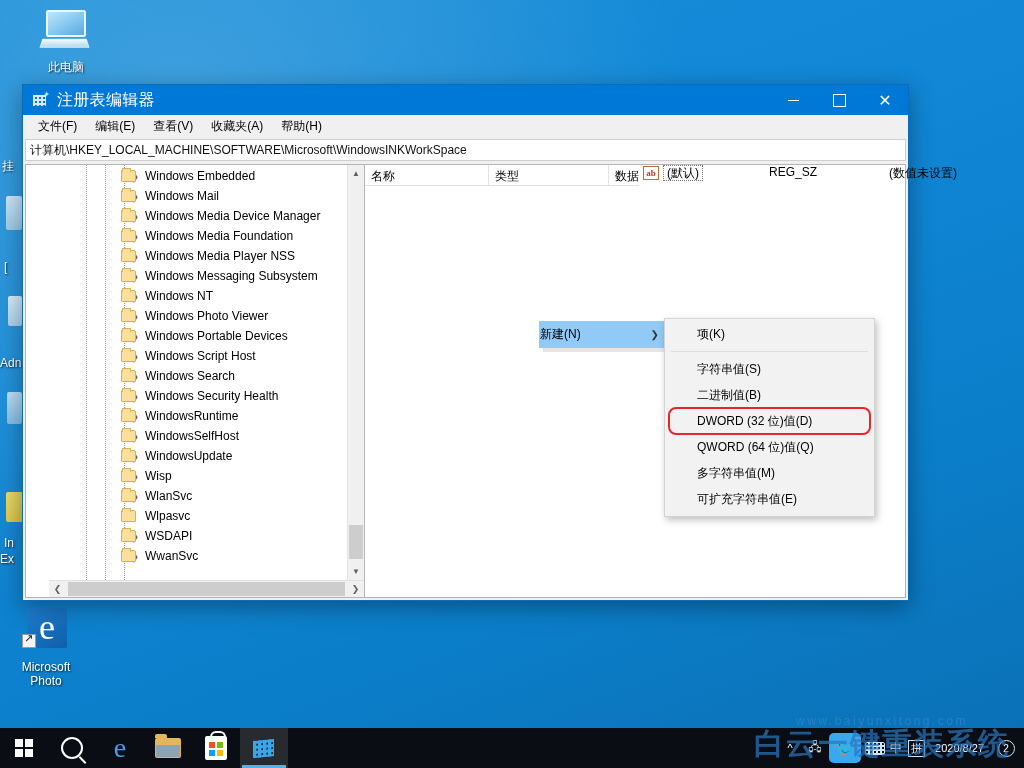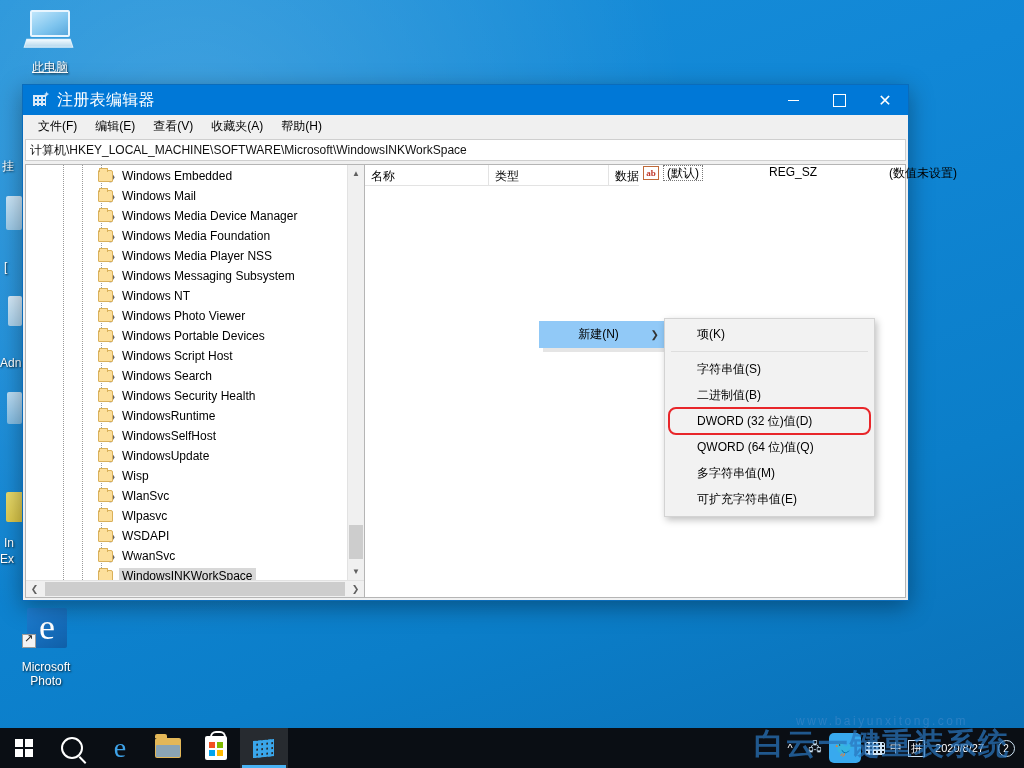--- a/index.html
+++ b/index.html
@@ -210,20 +210,21 @@
 
   
   .treepane {
     width: 340px;
     background: #fff;
     border: 1px solid #b5b5b5;
     display: flex; flex-direction: column;
     position: relative;
     flex: 0 0 auto;
     min-height: 0;
+    padding-left: 23px;
   }
   .tree-scroll-area {
     flex: 1 1 auto;
     display: flex;
     min-height: 0;
     overflow: hidden;
   }
   .tree-list {
     flex: 1 1 auto;
     overflow: hidden;
@@ -369,21 +370,21 @@
   .ctx-parent {
     position: absolute;
     left: 539px; top: 321px;
     width: 129px; height: 27px;
     background: #91c9f7;
     border: 1px solid #91c9f7;
     display: flex; align-items: center;
     font-size: 12px; color: #000;
     z-index: 20;
   }
-  .ctx-parent .lbl { flex: 1 1 auto; text-align: center; padding-right: 10px;}
+  .ctx-parent .lbl { flex: 1 1 auto; text-align: left; padding-right: 10px;}
   .ctx-parent .arr { position: absolute; right: 8px; font-size: 10px; color: #333; }
   .ctx-parent-shadow {
     position: absolute; left: 543px; top: 348px;
     width: 129px; height: 4px;
     background: rgba(0,0,0,.10);
     z-index: 19;
   }
 
   .ctx-sub {
     position: absolute;
@@ -604,21 +605,21 @@
   <div class="occl-shape" style="left:8px; top:296px; width:14px; height:30px; background:linear-gradient(180deg,#e9f4fd,#b9d9ee); border-radius:2px; opacity:.9;"></div>
   <div class="occl-shape" style="left:7px; top:392px; width:15px; height:32px; background:linear-gradient(180deg,#cfe7f8,#8fc2e4); border-radius:2px; opacity:.9;"></div>
   <div class="occl-shape" style="left:6px; top:492px; width:18px; height:30px; background:linear-gradient(135deg,#f3e06a,#e0c43a); border-radius:2px; opacity:.95;"></div>
 
   <div class="occl" style="left:2px; top:158px;">挂</div>
   <div class="occl" style="left:4px; top:260px;">[</div>
   <div class="occl" style="left:0px; top:356px;">Adn</div>
   <div class="occl" style="left:4px; top:536px;">In</div>
   <div class="occl" style="left:0px; top:552px;">Ex</div>
 
-  <div class="desk-icon" style="left:12px; top:8px;text-decoration:underline;">
+  <div class="desk-icon" style="left:28px; top:8px;">
     <span class="glyph">
       <span class="pc-mon"></span>
       <span class="pc-key"></span>
     </span>
     <span class="desk-label">此电脑</span>
   </div>
 
 
   <div class="desk-icon" style="left:8px; top:608px;">
     <span class="glyph">
@@ -753,24 +754,20 @@
               </div>
               <div class="tree-row">
                 <span class="chev">❯</span>
                 <span class="folder"></span>
                 <span class="lbl">WSDAPI</span>
               </div>
               <div class="tree-row">
                 <span class="chev">❯</span>
                 <span class="folder"></span>
                 <span class="lbl">WwanSvc</span>
-              </div>
-              <div class="tree-row sel">
-                <span class="folder"></span>
-                <span class="lbl">WindowsINKWorkSpace</span>
               </div>
             </div>
           <div class="vscroll">
             <div class="vs-btn">▲</div>
             <div class="vs-track">
               <div class="vs-thumb"></div>
             </div>
             <div class="vs-btn">▼</div>
           </div>
         </div>

